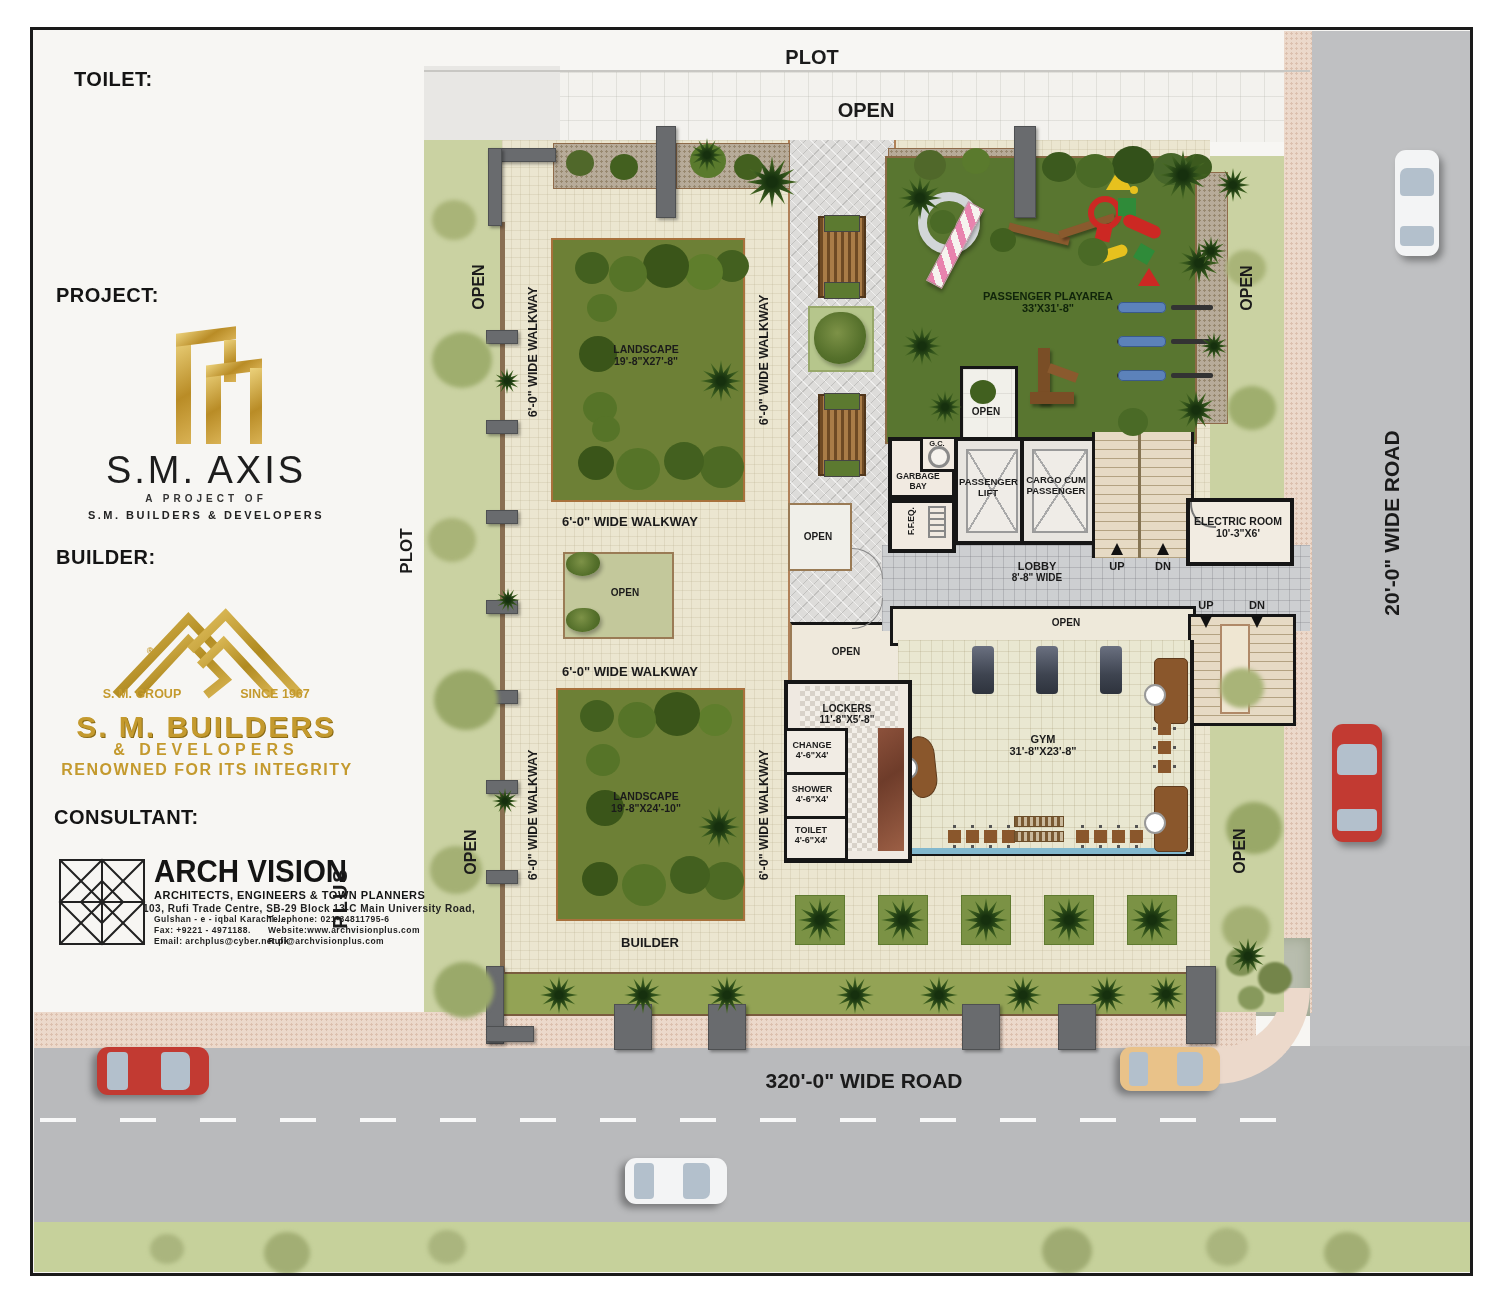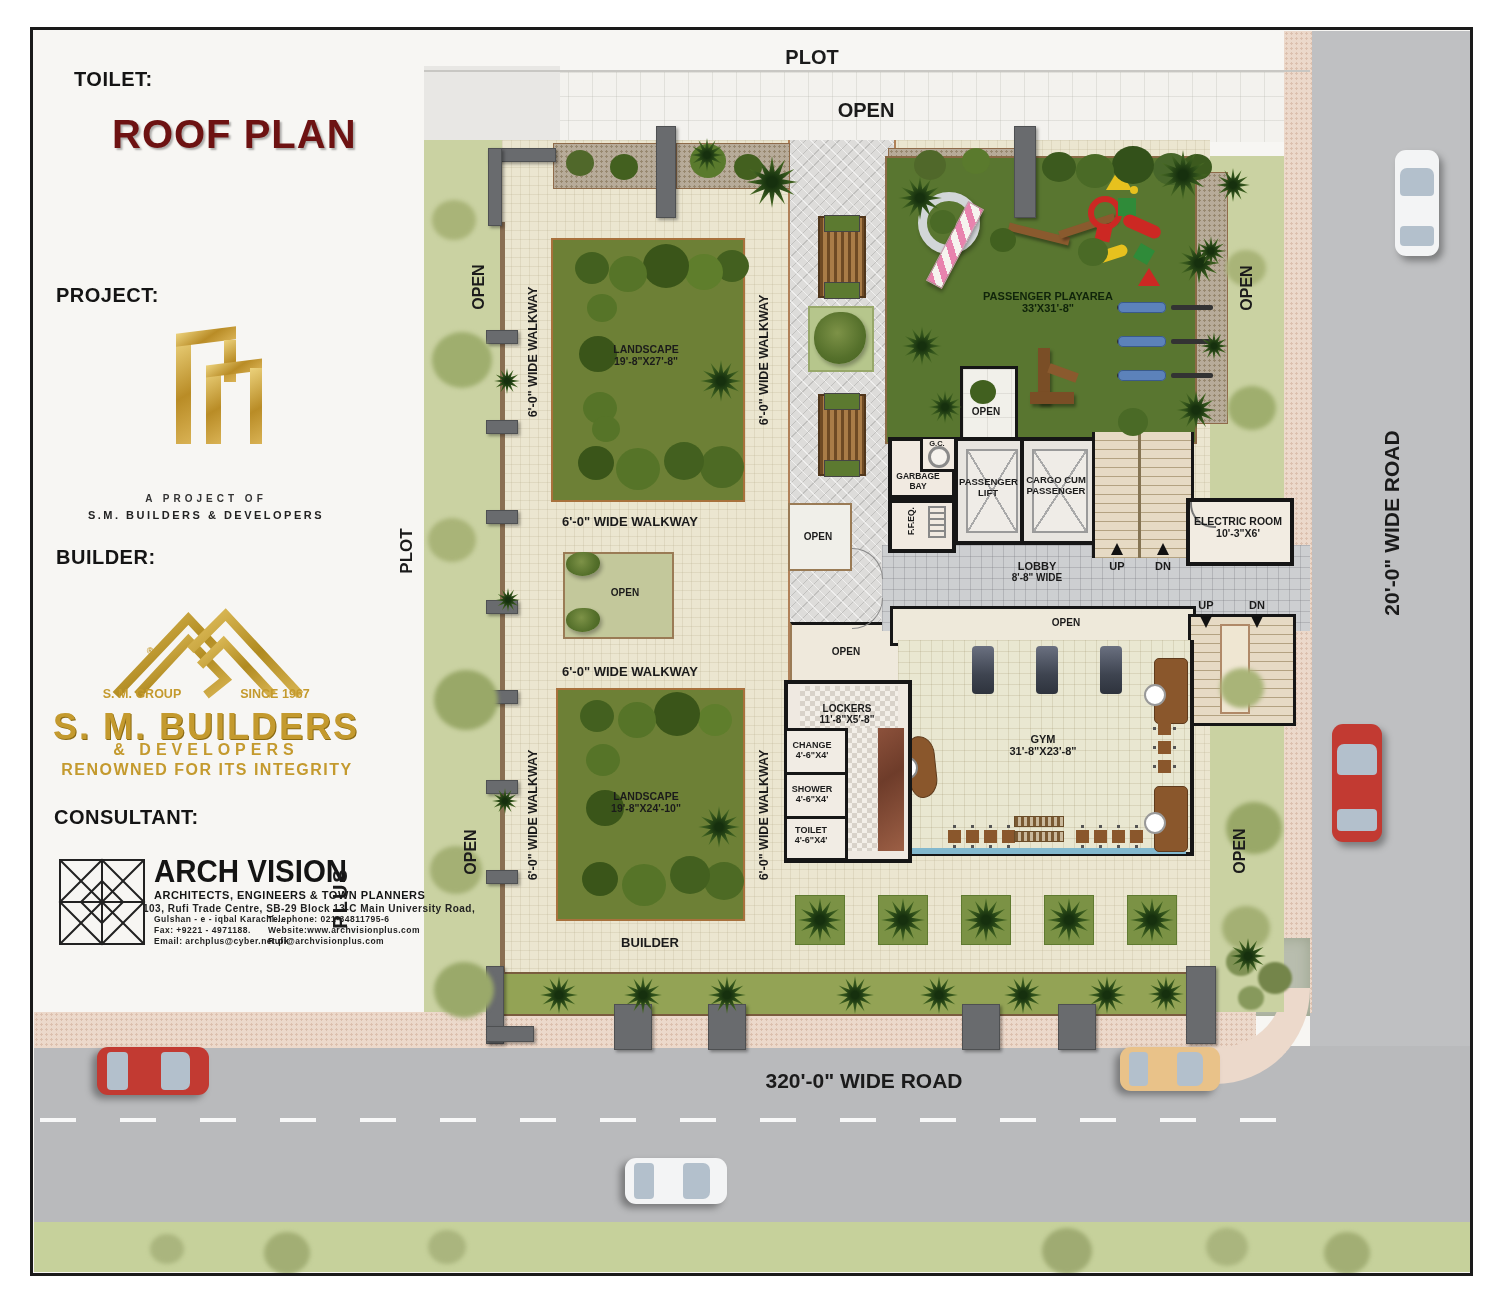--- a/index.html
+++ b/index.html
@@ -333,31 +333,31 @@
           <span class="b">4'-6"X4'</span>
         </div>
    <div class="lab" style="left:1043px;top:745px;font-size:11px">
           <span class="b">GYM</span>
           <span class="b">31'-8"X23'-8"</span>
         </div>
    <div class="lab v" style="left:1392px;top:523px;font-size:21px">20'-0" WIDE ROAD</div>
    <div class="lab" style="left:864px;top:1081px;font-size:21px">320'-0" WIDE ROAD</div>
 
    <div class="hl" style="left:74px;top:68px">TOILET:</div>
-   <div class="hl" style="left:112px;top:112px;font-size:40px;color:#6d1212;letter-spacing:1px;text-shadow:2px 2px 2px rgba(0,0,0,.3)">ROOF PLAN</div>
    <div class="hl" style="left:56px;top:284px">PROJECT:</div>
 
    <div class="a" style="left:160px;top:328px;width:110px;height:118px">
      <span class="a gold" style="left:16px;top:10px;width:15px;height:106px"></span>
      <span class="a gold" style="left:16px;top:2px;width:60px;height:13px;transform:skewY(-7deg)"></span>
      <span class="a gold" style="left:64px;top:12px;width:12px;height:42px"></span>
      <span class="a gold" style="left:46px;top:42px;width:15px;height:74px"></span>
      <span class="a gold" style="left:46px;top:34px;width:56px;height:12px;transform:skewY(-7deg)"></span>
      <span class="a gold" style="left:90px;top:40px;width:12px;height:76px"></span>
    </div>
+   <div class="lab" style="left:206px;top:470px;font-size:38px;font-weight:500;letter-spacing:3px;color:#1d1d1d">S.M. AXIS</div>
    <div class="lab" style="left:206px;top:499px;font-size:10px;letter-spacing:4px;color:#333">A PROJECT OF</div>
    <div class="lab" style="left:206px;top:515px;font-size:11px;letter-spacing:2.5px;color:#222">S.M. BUILDERS &amp; DEVELOPERS</div>
 
    <div class="hl" style="left:56px;top:546px">BUILDER:</div>
    <svg class="a" style="left:108px;top:585px" width="196" height="120" viewBox="0 0 200 122">
      <defs>
             <linearGradient id="gld" x1="0" y1="0" x2="1" y2="1">
               <stop offset="0" stop-color="#e2c160"></stop>
               <stop offset=".55" stop-color="#b08a20"></stop>
               <stop offset="1" stop-color="#d8b452"></stop>
@@ -368,21 +368,21 @@
        <path d="M30 112 L82 56 L120 96 L100 112"></path>
        <path d="M196 112 L120 30 L84 66"></path>
        <path d="M168 112 L118 58 L94 82"></path>
        <path d="M2 112 H58"></path>
        <path d="M142 112 H198"></path>
      </g>
    </svg>
    <div class="lab goldtxt" style="left:150px;top:651px;font-size:9px">®</div>
    <div class="lab goldtxt" style="left:142px;top:694px;font-size:12.5px">S. M. GROUP</div>
    <div class="lab goldtxt" style="left:275px;top:694px;font-size:12.5px">SINCE 1967</div>
-   <div class="lab goldtxt" style="left:206px;top:727px;font-size:36px;letter-spacing:2px;text-shadow:1px 1px 0 #8a6a14">S. M. BUILDERS</div>
+   <div class="lab goldtxt" style="left:206px;top:727px;font-size:30px;letter-spacing:2px;text-shadow:1px 1px 0 #8a6a14">S. M. BUILDERS</div>
    <div class="lab goldtxt" style="left:206px;top:750px;font-size:16px;letter-spacing:5px">&amp; DEVELOPERS</div>
    <div class="lab goldtxt" style="left:207px;top:770px;font-size:16px;letter-spacing:1.5px">RENOWNED FOR ITS INTEGRITY</div>
 
    <div class="hl" style="left:54px;top:806px">CONSULTANT:</div>
    <svg class="a" style="left:56px;top:856px" width="92" height="92" viewBox="0 0 92 92">
      <g fill="none" stroke="#222" stroke-width="2">
        <rect x="4" y="4" width="84" height="84"></rect>
        <path d="M4 4 L88 88 M88 4 L4 88 M46 4 V88 M4 46 H88"></path>
        <path d="M46 4 L88 46 L46 88 L4 46 Z"></path>
        <path d="M46 25 L67 46 L46 67 L25 46 Z"></path>

